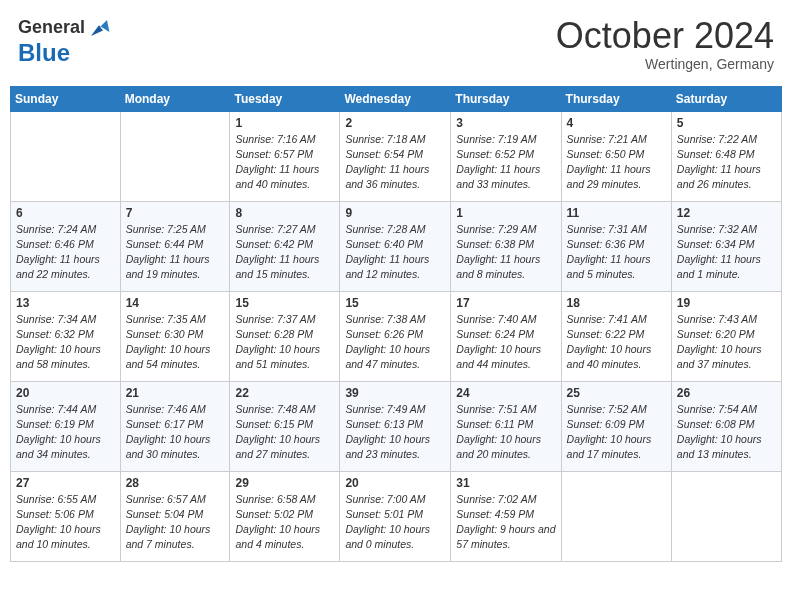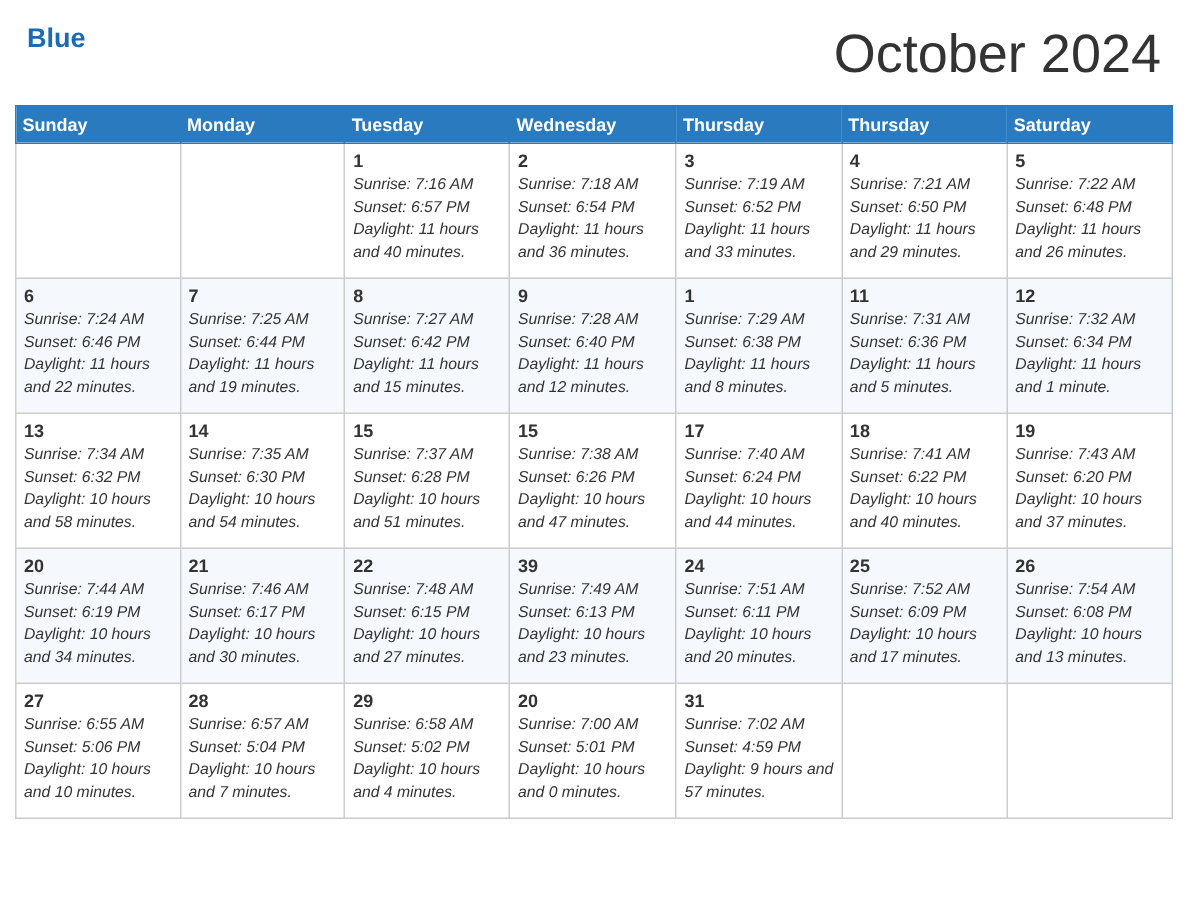--- a/index.html
+++ b/index.html
@@ -21,21 +21,21 @@
       display: flex;
       align-items: center;
       gap: 2px;
     }
     .logo-text-general {
       font-size: 18px;
       font-weight: bold;
       color: #333;
     }
     .logo-text-blue {
-      font-size: 18px;
+      font-size: 24px;
       font-weight: bold;
       color: #1a6bb5;
     }
     .logo-icon {
       width: 24px;
       height: 24px;
       margin-left: 2px;
     }
     .title-area {
       text-align: right;
@@ -94,25 +94,33 @@
     .calendar tbody tr:nth-child(even) td.empty-cell {
       background: #f5f8fc !important;
     }
   </style>
 </head>
 <body>
 
 <div class="header">
   <div class="logo">
     <div style="display:flex;flex-direction:column;line-height:1.1;">
+      <div style="display:flex;align-items:center;">
+        <span class="logo-text-general">General</span>
+        <svg class="logo-icon" viewBox="0 0 30 30" xmlns="http://www.w3.org/2000/svg">
+          <polygon points="5,25 25,5 28,20 15,12" fill="#2a7abf"></polygon>
+          <polygon points="5,25 20,18 15,12" fill="#1a5a9f"></polygon>
+        </svg>
+      </div>
       <span class="logo-text-blue">Blue</span>
     </div>
   </div>
   <div class="title-area">
     <div class="month-title">October 2024</div>
+    <div class="location">Wertingen, Germany</div>
   </div>
 </div>
 
 <table class="calendar">
   <thead>
     <tr>
     <th>Sunday</th>
         <th>Monday</th>
         <th>Tuesday</th>
         <th>Wednesday</th>

